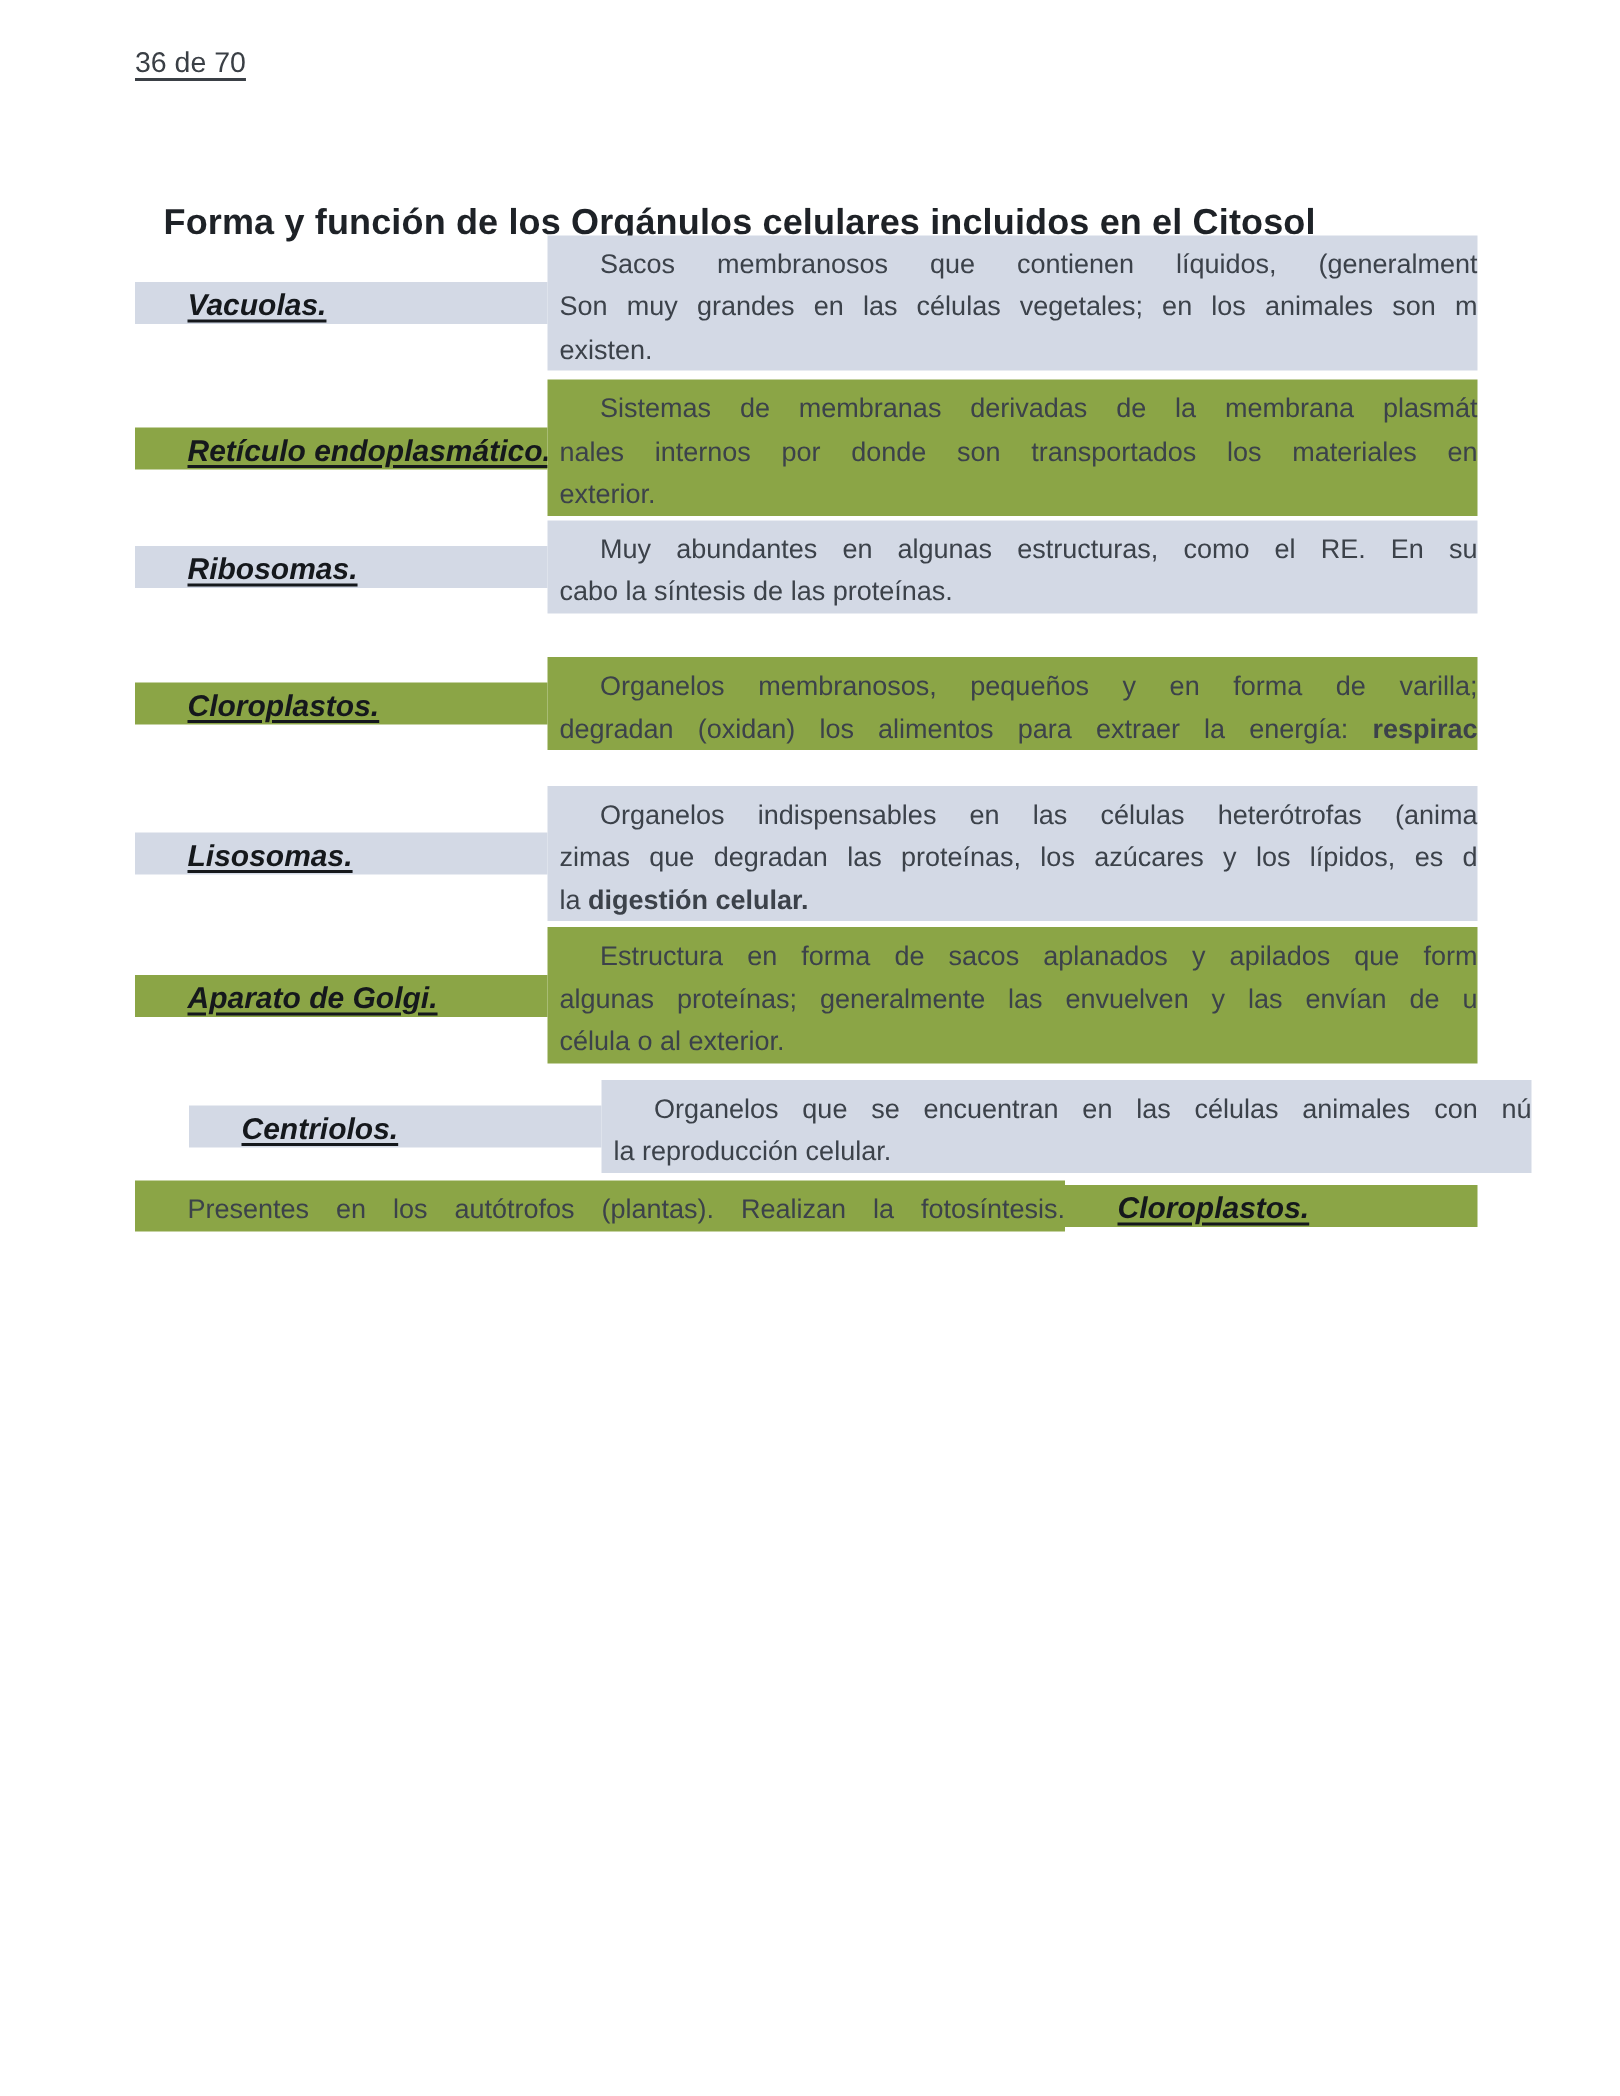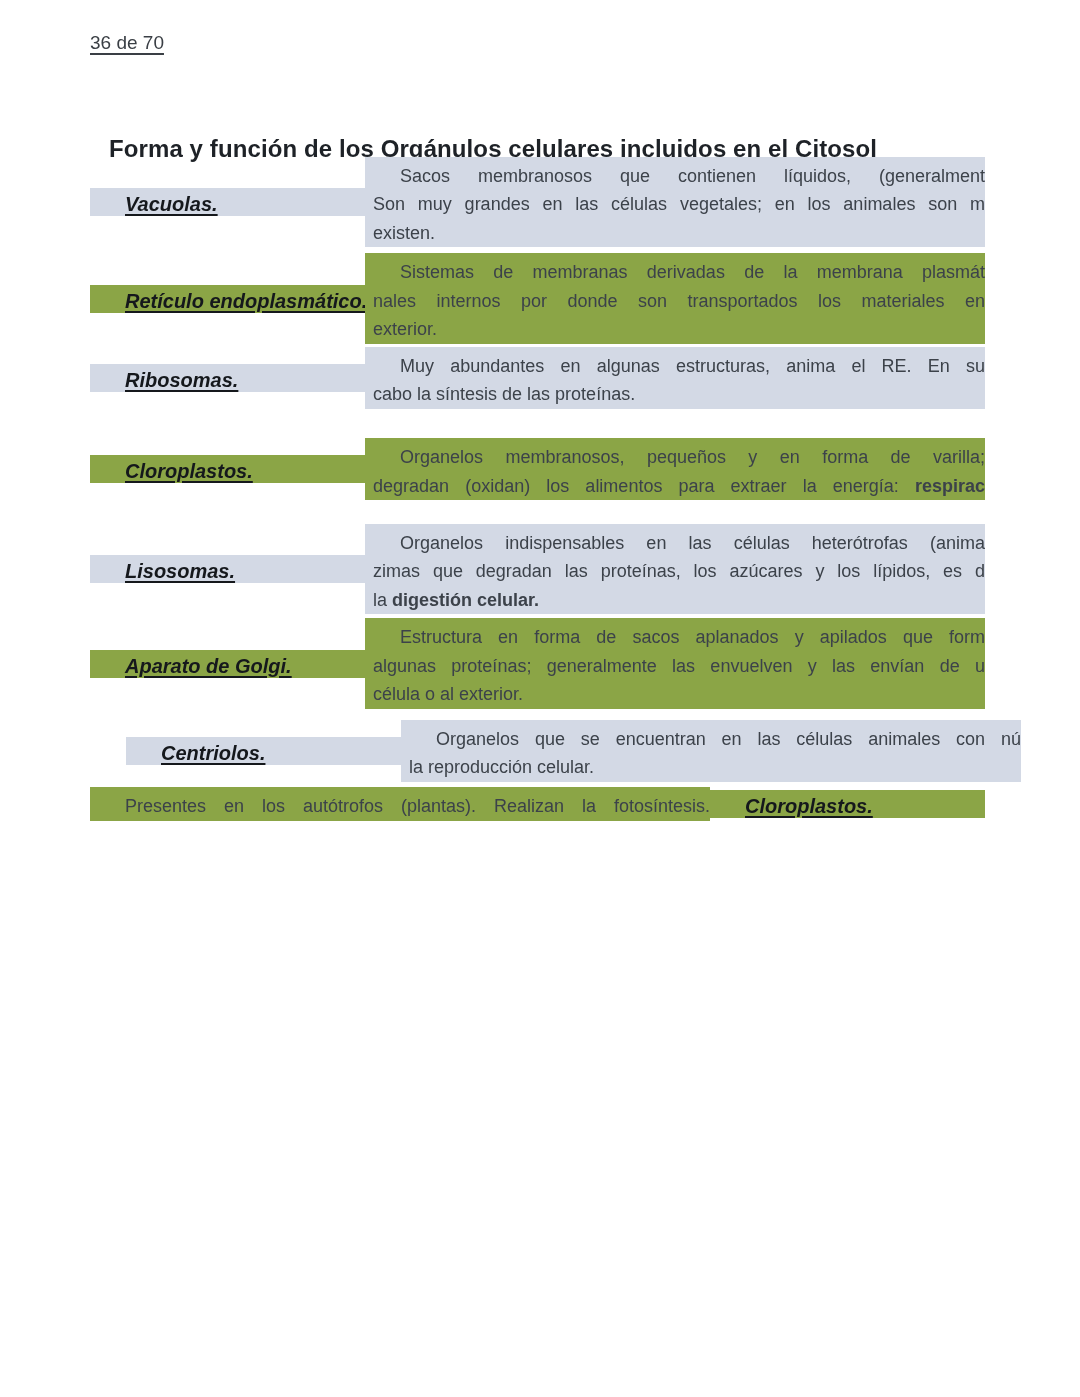--- a/index.html
+++ b/index.html
@@ -115,21 +115,21 @@
         <div class="cell label-cell bg-green"><span class="label-text">Retículo endoplasmático.</span></div>
         <div class="cell desc-cell bg-green">
           <div class="line fill indent"><span>Sistemas de membranas derivadas de la membrana plasmát</span></div>
           <div class="line fill"><span>nales internos por donde son transportados los materiales en</span></div>
           <div class="line"><span>exterior.</span></div>
         </div>
       </div>
       <div class="row" style="height: 59px;">
         <div class="cell label-cell bg-light"><span class="label-text">Ribosomas.</span></div>
         <div class="cell desc-cell bg-light">
-          <div class="line fill indent"><span>Muy abundantes en algunas estructuras, anima el RE. En su</span></div>
+          <div class="line fill indent"><span>Muy abundantes en algunas estructuras, como el RE. En su</span></div>
           <div class="line"><span>cabo la síntesis de las proteínas.</span></div>
         </div>
       </div>
       <div class="row" style="height: 116px;">
         <div class="cell label-cell bg-green"><span class="label-text">Cloroplastos.</span></div>
         <div class="cell desc-cell bg-green">
           <div class="line fill indent"><span>Organelos membranosos, pequeños y en forma de varilla;</span></div>
           <div class="line fill"><span>degradan (oxidan) los alimentos para extraer la energía: </span><span class="seg-bold">respirac</span></div>
         </div>
       </div>

